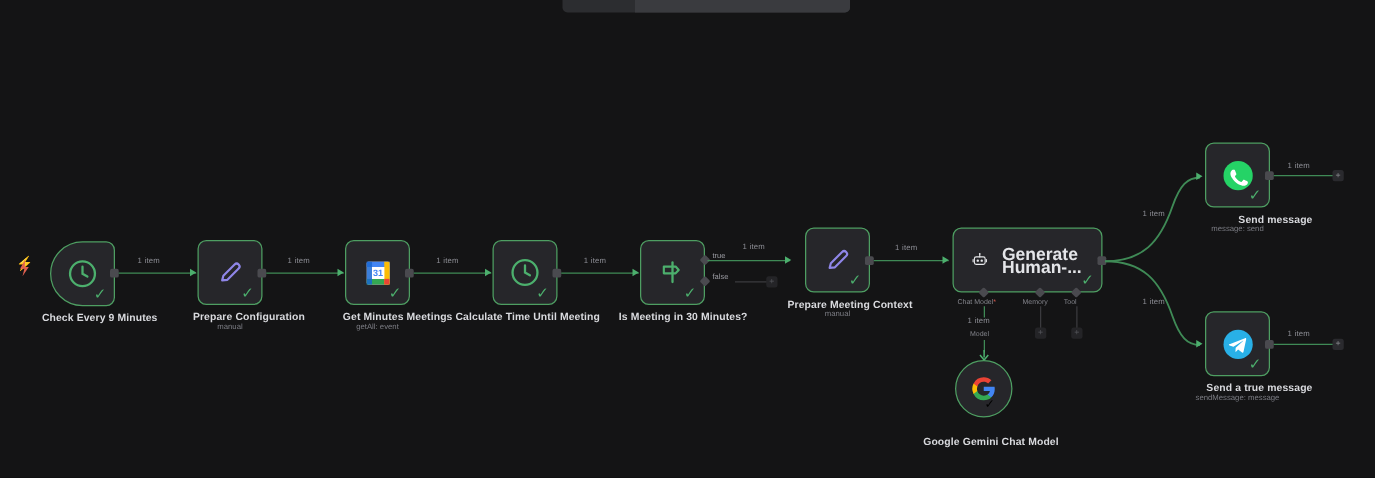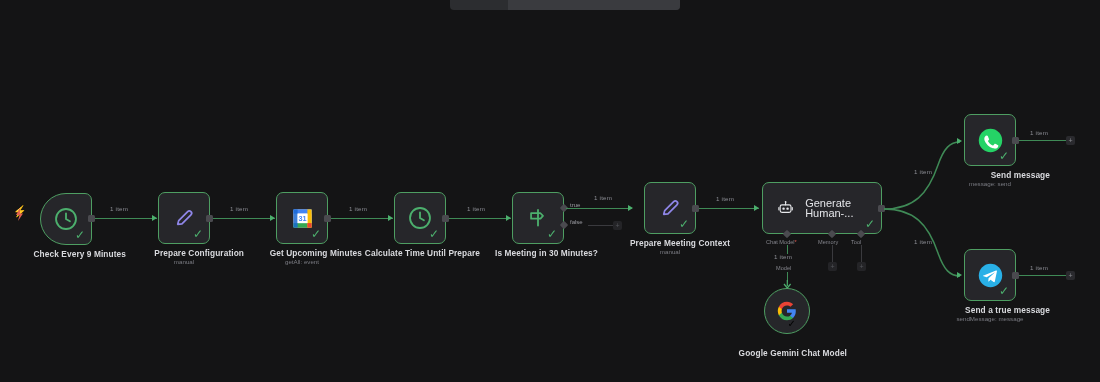--- a/index.html
+++ b/index.html
@@ -112,36 +112,36 @@
       <rect x="2.5" y="2.5" width="19" height="4.4" fill="#4285f4"></rect>
       <rect x="2.5" y="16.8" width="19" height="4.7" fill="#34a853"></rect>
       <rect x="2.5" y="2.5" width="4.4" height="19" fill="#1967d2" opacity=".85"></rect>
       <rect x="17.1" y="2.5" width="4.4" height="19" fill="#fbbc04"></rect>
       <rect x="17.1" y="16.8" width="4.4" height="4.7" fill="#ea4335"></rect>
       <rect x="6.9" y="6.9" width="10.2" height="9.9" fill="#ffffff"></rect>
       <text x="12" y="14.6" font-size="7.6" font-family="Liberation Sans, sans-serif" font-weight="bold" fill="#4285f4" text-anchor="middle">31</text>
     </svg>
     <span class="tick">✓</span>
   </div>
-  <div class="nlabel" style="left:242px; top:248px; width:120px;">Get Upcoming Minutes</div>
+  <div class="nlabel" style="left:242px; top:248px; width:120px;">Get Minutes Meetings</div>
   <div class="nsub" style="left:242px; top:258px; width:120px;">getAll: event</div>
 
   <div class="port" style="left:324px; top:215px;"></div>
   <div class="wire" style="left:331px; top:218px; width:62px;"></div>
   <div class="arrow" style="left:388px; top:215px;"></div>
   <div class="ilabel" style="left:349px; top:205px;">1 item</div>
 
   <div class="node" style="left:394px; top:192px; width:52px; height:52px;">
     <svg width="26" height="26" viewBox="0 0 24 24">
       <circle cx="12" cy="12" r="9.2" fill="none" stroke="#4caf6d" stroke-width="1.7"></circle>
       <path d="M12 6.8 V12 L15.6 14.1" fill="none" stroke="#4caf6d" stroke-width="1.7" stroke-linecap="round"></path>
     </svg>
     <span class="tick">✓</span>
   </div>
-  <div class="nlabel" style="left:360px; top:248px; width:120px;">Calculate Time Until Prepare</div>
+  <div class="nlabel" style="left:360px; top:248px; width:120px;">Calculate Time Until Meeting</div>
 
   <div class="port" style="left:442px; top:215px;"></div>
   <div class="wire" style="left:449px; top:218px; width:62px;"></div>
   <div class="arrow" style="left:506px; top:215px;"></div>
   <div class="ilabel" style="left:467px; top:205px;">1 item</div>
 
   <div class="node" style="left:512px; top:192px; width:52px; height:52px;">
     <svg width="26" height="26" viewBox="0 0 24 24">
       <path d="M12 4.6 V19" stroke="#4caf6d" stroke-width="1.7" stroke-linecap="round"></path>
       <path d="M5.6 7.6 H14.3 L16.6 10.1 L14.3 12.6 H5.6 Z" fill="none" stroke="#4caf6d" stroke-width="1.6" stroke-linejoin="round"></path>
@@ -178,21 +178,21 @@
   <div class="node agent" style="left:762px; top:182px; width:120px; height:52px;">
     <svg width="22" height="22" viewBox="0 0 24 24">
       <rect x="4.4" y="7.6" width="15.2" height="10.6" rx="2.6" fill="none" stroke="#e8e9ec" stroke-width="1.6"></rect>
       <circle cx="9.2" cy="12.9" r="1.7" fill="#e8e9ec"></circle>
       <circle cx="14.8" cy="12.9" r="1.7" fill="#e8e9ec"></circle>
       <path d="M12 4.1 V7.6" stroke="#e8e9ec" stroke-width="1.5" stroke-linecap="round"></path>
       <circle cx="12" cy="3.3" r="1.2" fill="#e8e9ec"></circle>
       <path d="M2.6 11.2 V14.6 M21.4 11.2 V14.6" stroke="#e8e9ec" stroke-width="1.5" stroke-linecap="round"></path>
     </svg>
     <div style="display:flex; flex-direction:column; line-height:10.5px;">
-      <span style="color:#e4e5e9; font-size:11px; font-weight:400;">Generate Human-...</span>
+      <span style="color:#e4e5e9; font-size:14px; font-weight:700;">Generate Human-...</span>
     </div>
     <span class="tick">✓</span>
   </div>
 
   <div class="port diamond" style="left:784px; top:231px;"></div>
   <div class="plabel" style="left:766px; top:239px;"><span>Chat Model</span><span class="req">*</span></div>
   <div class="vwire green" style="left:787px; top:245px; height:9px;"></div>
   <div class="ilabel" style="left:774px; top:253px;">1 item</div>
   <div class="plabel" style="left:776px; top:265px;">Model</div>
   <div class="vwire green" style="left:787px; top:272px; height:10px;"></div>

